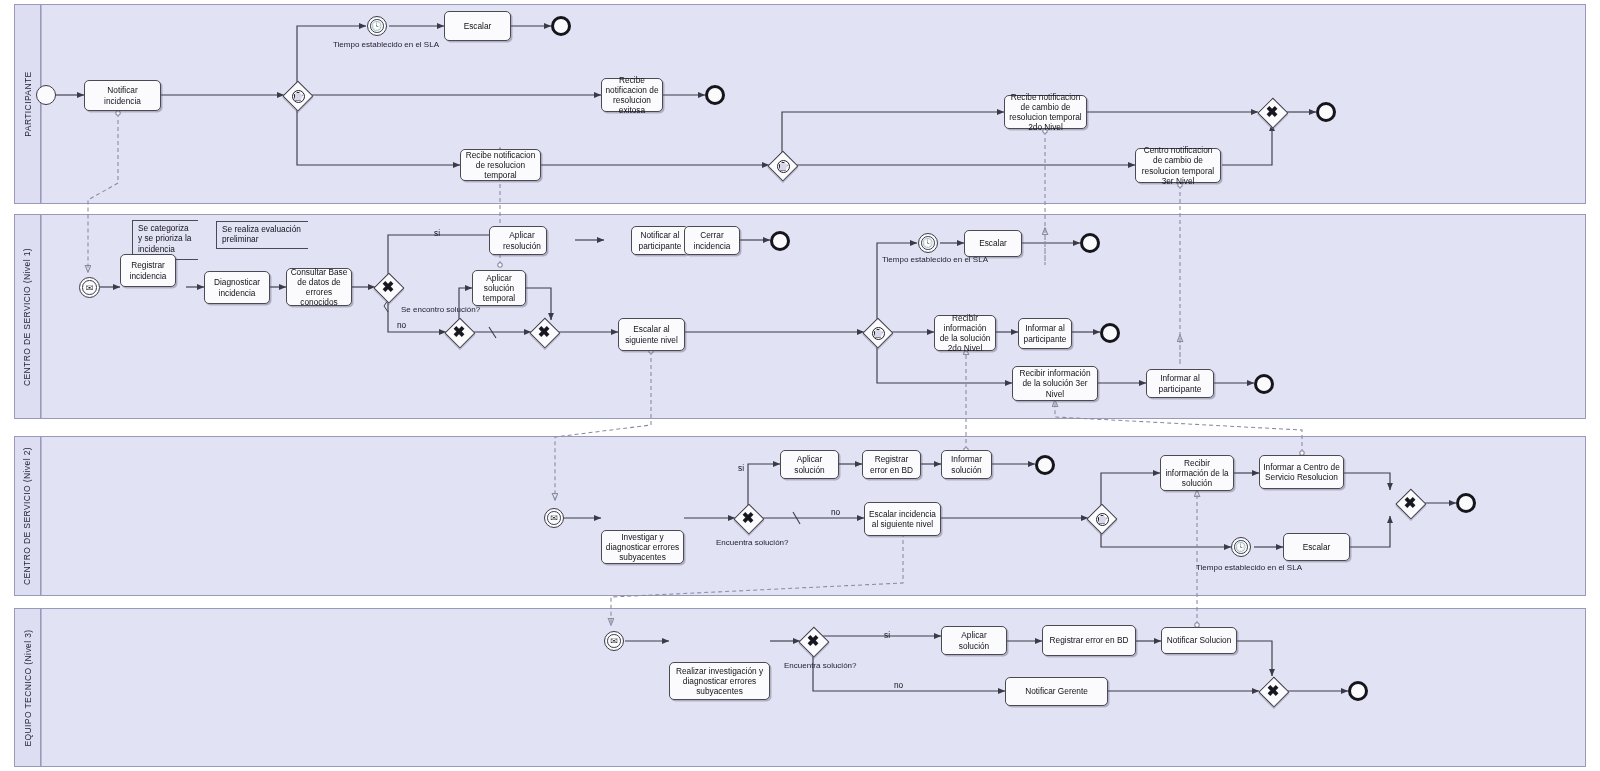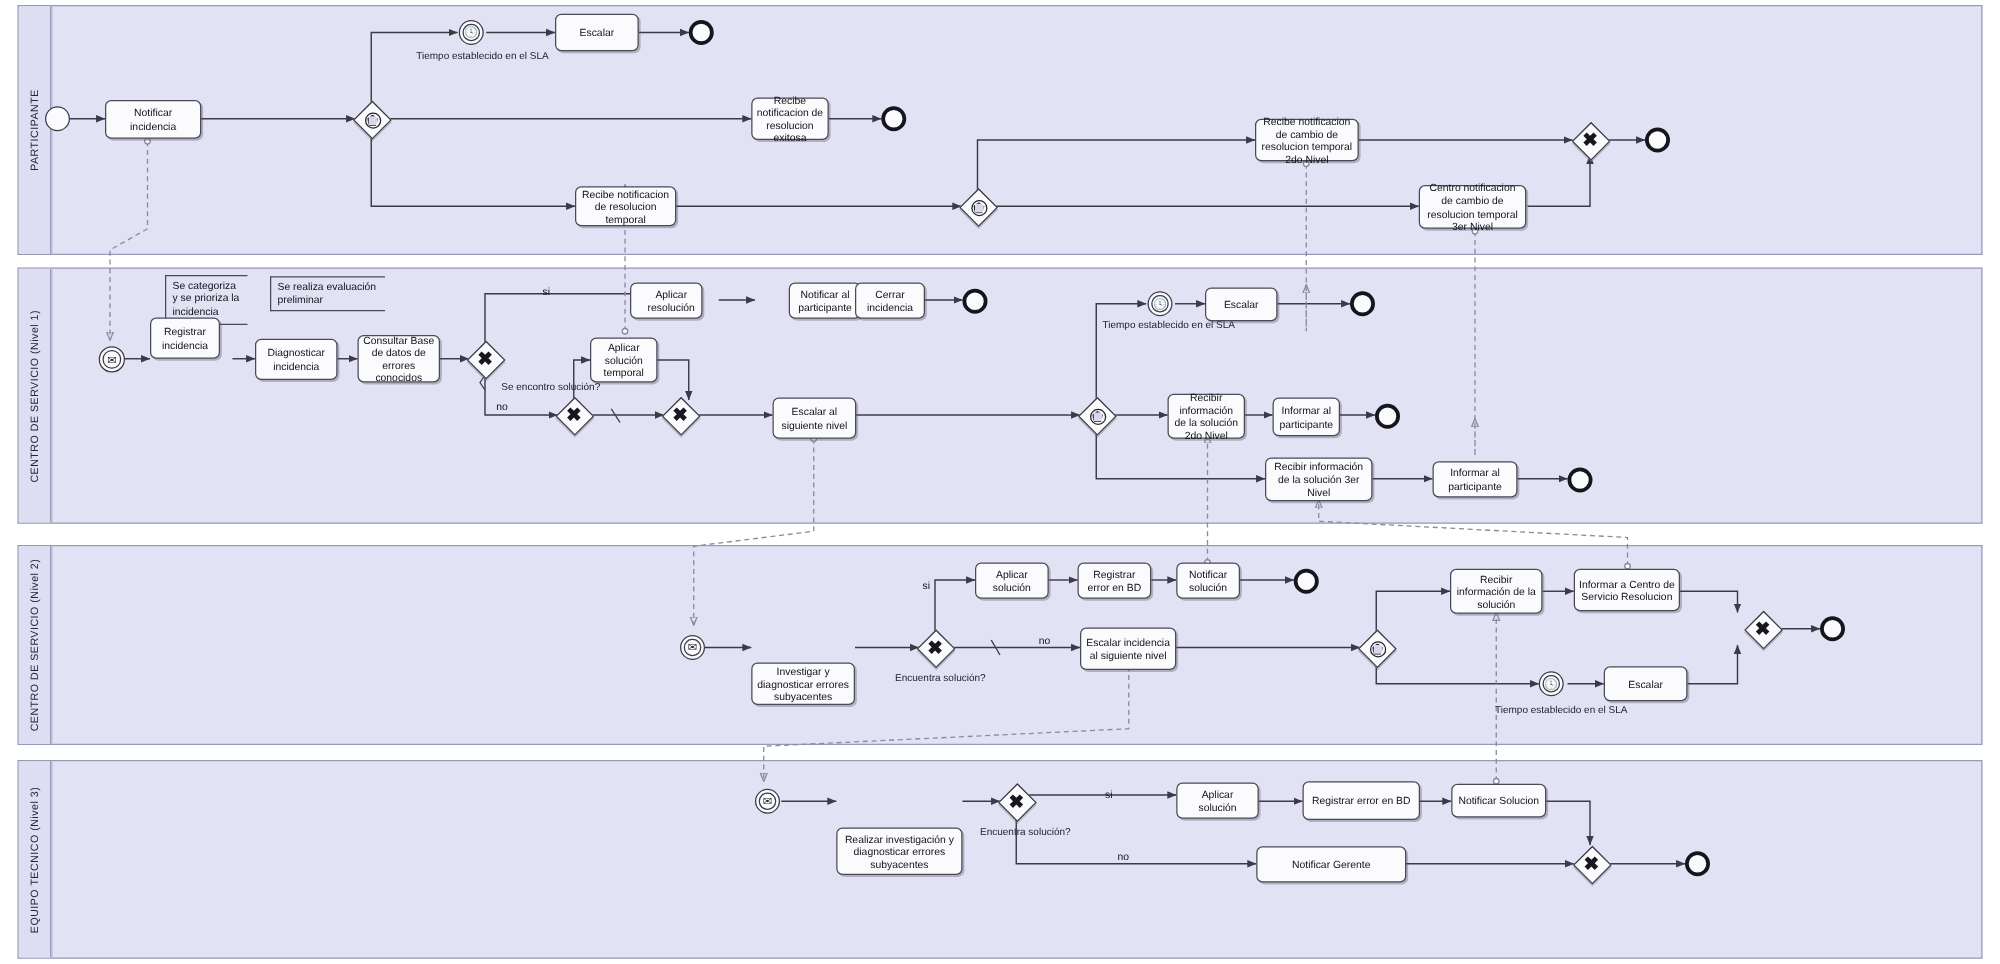--- a/index.html
+++ b/index.html
@@ -246,21 +246,21 @@
   <div class="task" style="left:286px;top:268px;width:66px;height:38px;">Consultar Base de datos de errores conocidos</div>
 
   <div class="gw" style="left:374px;top:273px;width:28px;height:28px;">
     <div class="dia"></div>
       <div class="sym">✖</div>
   </div>
   <div class="sublabel" style="left:357px;top:305px;margin-left:44px;">Se encontro solución?</div>
   <div class="flowlabel" style="left:434px;top:228px;">si</div>
   <div class="flowlabel" style="left:397px;top:320px;">no</div>
 
-  <div class="task" style="left:504px;top:226px;width:58px;height:29px;padding-left:11px;">Aplicar resolución</div>
+  <div class="task" style="left:489px;top:226px;width:58px;height:29px;padding-left:11px;">Aplicar resolución</div>
   <div class="task" style="left:631px;top:226px;width:58px;height:29px;">Notificar al participante</div>
   <div class="task" style="left:684px;top:226px;width:56px;height:29px;">Cerrar incidencia</div>
   <div class="ev ev-end" style="left:770px;top:231px;width:20px;height:20px;"></div>
 
   <div class="task" style="left:472px;top:270px;width:54px;height:36px;">Aplicar solución temporal</div>
 
   <div class="gw" style="left:445px;top:318px;width:28px;height:28px;">
     <div class="dia"></div>
       <div class="sym">✖</div>
   </div>
@@ -303,21 +303,21 @@
   <div class="gw" style="left:734px;top:504px;width:28px;height:28px;">
     <div class="dia"></div>
       <div class="sym">✖</div>
   </div>
   <div class="sublabel" style="left:716px;top:538px;">Encuentra solución?</div>
   <div class="flowlabel" style="left:738px;top:463px;">si</div>
   <div class="flowlabel" style="left:831px;top:507px;">no</div>
 
   <div class="task" style="left:780px;top:450px;width:59px;height:29px;">Aplicar solución</div>
   <div class="task" style="left:862px;top:450px;width:59px;height:29px;">Registrar error en BD</div>
-  <div class="task" style="left:941px;top:450px;width:51px;height:29px;">Notificar solución</div>
+  <div class="task" style="left:941px;top:450px;width:51px;height:29px;">Informar solución</div>
   <div class="ev ev-end" style="left:1035px;top:455px;width:20px;height:20px;"></div>
 
   <div class="task" style="left:864px;top:502px;width:77px;height:34px;">Escalar incidencia al siguiente nivel</div>
 
   <div class="gw" style="left:1087px;top:504px;width:28px;height:28px;">
     <div class="dia"></div>
       <div class="ring"></div>
       <div class="pent"></div>
   </div>
 
@@ -348,21 +348,21 @@
     <div class="dia"></div>
       <div class="sym">✖</div>
   </div>
   <div class="sublabel" style="left:784px;top:661px;">Encuentra solución?</div>
   <div class="flowlabel" style="left:884px;top:630px;">si</div>
   <div class="flowlabel" style="left:894px;top:680px;">no</div>
 
   <div class="task" style="left:941px;top:626px;width:66px;height:29px;">Aplicar solución</div>
   <div class="task" style="left:1042px;top:625px;width:94px;height:31px;">Registrar error en BD</div>
   <div class="task" style="left:1161px;top:627px;width:76px;height:27px;">Notificar Solucion</div>
-  <div class="task" style="left:1005px;top:677px;width:120px;height:29px;">Notificar Gerente</div>
+  <div class="task" style="left:1005px;top:677px;width:103px;height:29px;">Notificar Gerente</div>
 
   <div class="gw" style="left:1259px;top:677px;width:28px;height:28px;">
     <div class="dia"></div>
       <div class="sym">✖</div>
   </div>
   <div class="ev ev-end" style="left:1348px;top:681px;width:20px;height:20px;"></div>
 
 </div>
 
 </body></html>

